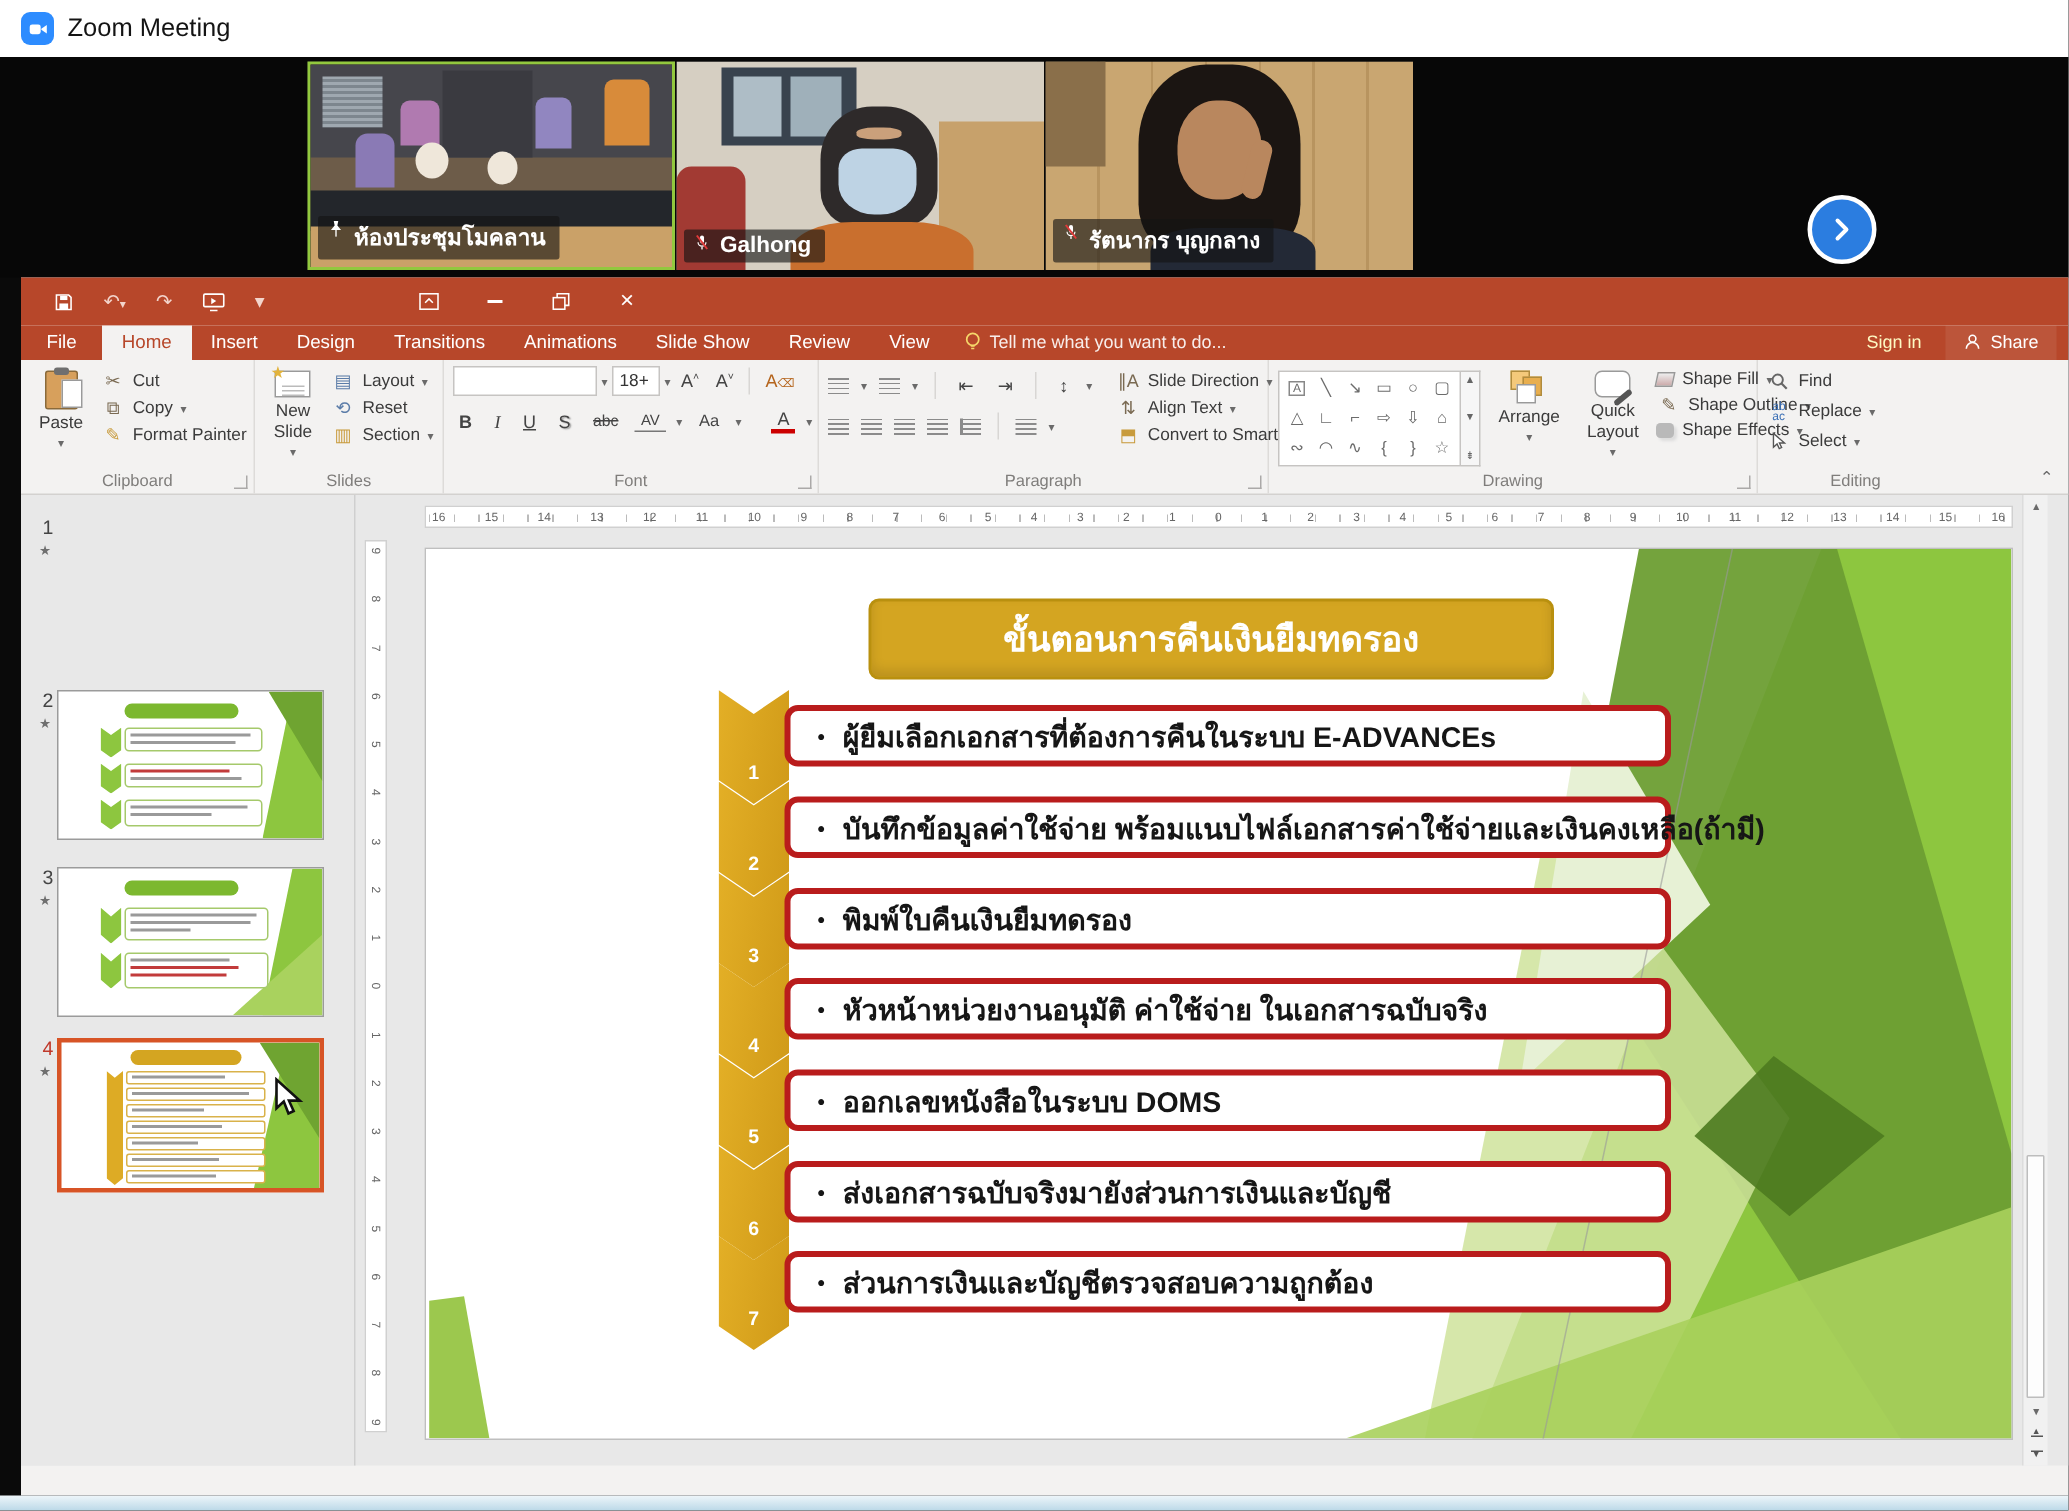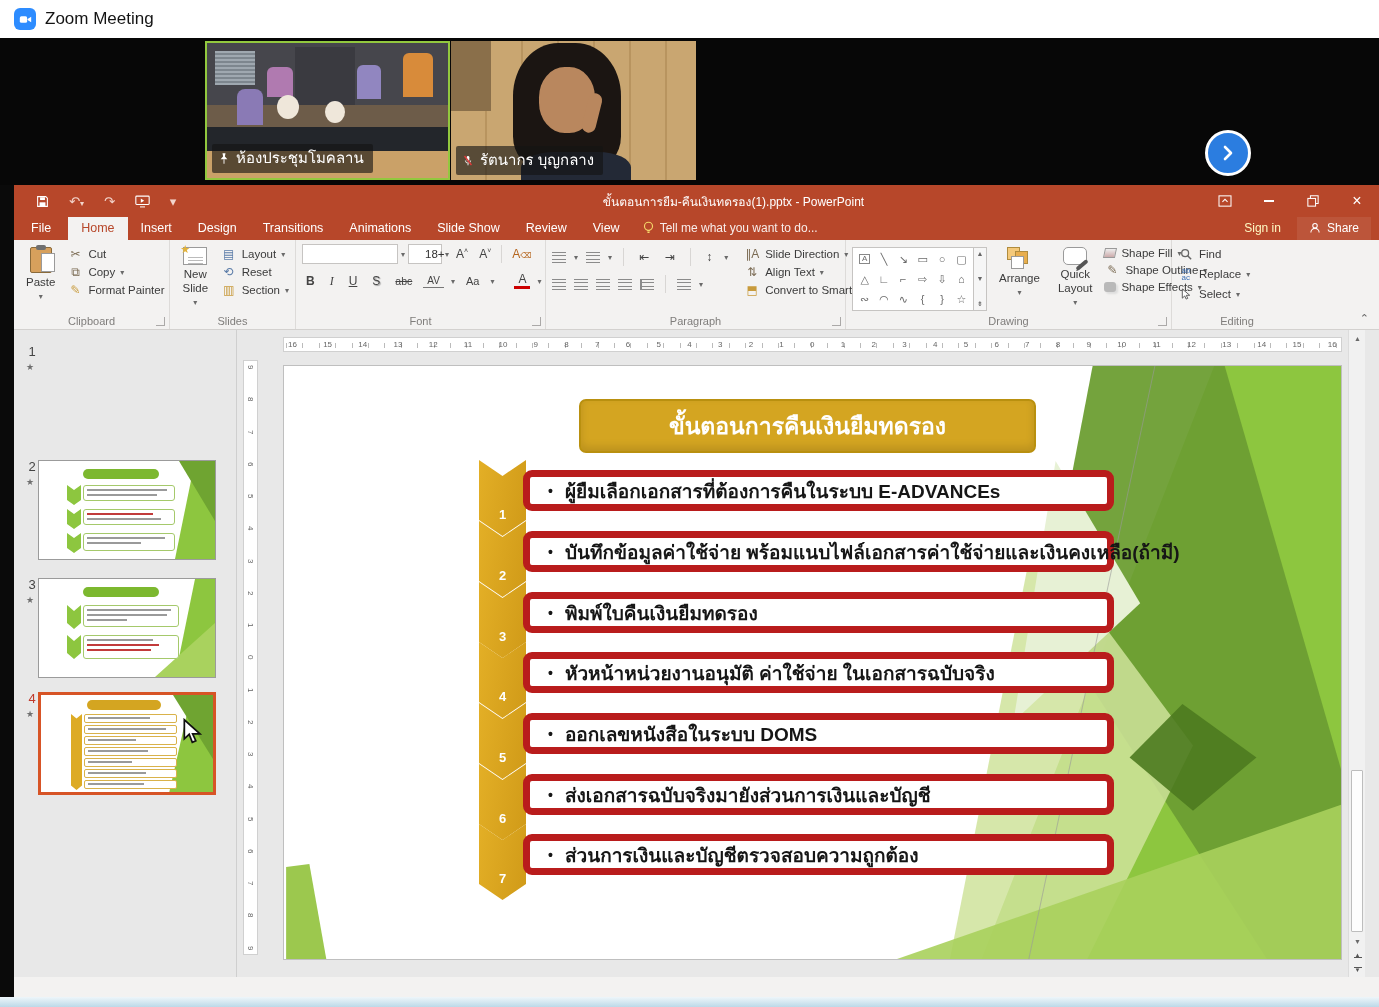--- a/index.html
+++ b/index.html
@@ -9,21 +9,21 @@
   svg { display:block; }
 
   
   .zoom-titlebar { left:0; top:0; width:1379px; height:38px; background:#fff; display:flex; align-items:center; padding-left:14px; gap:9px; }
   .zoom-logo { width:22px; height:22px; border-radius:6px; background:#2D8CFF; display:flex; align-items:center; justify-content:center; }
   .zoom-title { font-size:17px; color:#141414; }
   .video-strip { left:0; top:38px; width:1379px; height:147px; background:#070707; display:flex; padding-left:205px; }
   .vtile { position:relative; width:245px; height:139px; margin-top:3px; margin-right:1px; background:#202020; overflow:hidden; flex:none; }
   .vtile.active { border:2px solid #92c83e; }
   .vtile i { position:absolute; display:block; }
-  .vlabel { position:absolute; left:5px; bottom:5px; display:flex; align-items:center; gap:6px; background:rgba(20,20,20,.62); padding:2px 9px 3px 6px; border-radius:2px; z-index:5; }
+  .vlabel { position:absolute; left:5px; bottom:5px; display:flex; gap:6px; background:rgba(20,20,20,.62); padding:2px 9px 3px 6px; border-radius:2px; z-index:5;font-weight:bold; }
   .vlabel span { color:#fff; font-size:15px; white-space:nowrap; }
   .next-btn { left:1205px; top:92px; width:46px; height:46px; border-radius:50%; background:#2b7de0; border:3px solid #fff; display:flex; align-items:center; justify-content:center; cursor:pointer; }
 
   
   .ppt { left:14px; top:185px; width:1365px; height:812px; background:#f3f2f1; }
   .ppt-titlebar { left:0; top:0; width:1365px; height:32px; background:#B7472A; display:flex; align-items:center; color:#fff; }
   .qat { display:flex; align-items:center; gap:20px; padding-left:22px; width:250px; }
   .qat .g { font-size:13px; color:#f3d5cc; }
   .ppt-doc-title { flex:1; text-align:center; font-size:12px; color:#fff; }
   .win-controls { display:flex; align-items:center; height:32px; }
@@ -42,21 +42,21 @@
   .rgroup { position:relative; border-right:1px solid #dddbd9; padding:4px 6px 18px; display:flex; gap:6px; }
   .rgroup .glabel { position:absolute; bottom:2px; left:0; right:0; text-align:center; font-size:11px; color:#7f7d7b; }
   .launcher { position:absolute; bottom:3px; right:4px; width:9px; height:9px; border-left:1px solid #9a9896; border-top:1px solid #9a9896; transform:rotate(180deg); opacity:.8; }
   .bigbtn { display:flex; flex-direction:column; align-items:center; justify-content:flex-start; gap:3px; font-size:11.5px; color:#3b3b3b; padding:3px 6px; text-align:center; line-height:1.15; }
   .smallrows { display:flex; flex-direction:column; justify-content:flex-start; gap:4px; padding-top:3px; }
   .srow { display:flex; align-items:center; gap:5px; font-size:11.5px; color:#3b3b3b; white-space:nowrap; }
   .caret { font-size:8px; color:#6a6a6a; }
   .ic { width:16px; height:14px; display:inline-flex; align-items:center; justify-content:center; font-size:12px; color:#7a6a52; }
   .ic-lines { width:14px; height:11px; background:repeating-linear-gradient(#8b8b8b 0 1px,transparent 1px 3.3px); }
   .fontrow { display:flex; align-items:center; gap:3px; }
-  .combo { background:#fff; border:1px solid #c6c4c2; height:20px; display:flex; align-items:center; font-size:11.5px; padding:0 16px; color:#333; }
+  .combo { background:#fff; border:1px solid #c6c4c2; height:20px; display:flex; align-items:center; font-size:11.5px; padding:0 4px; color:#333; }
   .fbtn { font-size:12px; color:#444; padding:1px 4px; }
   .vsep { width:1px; height:18px; background:#d8d6d4; margin:0 3px; }
   .gallery { width:122px; height:64px; background:#fff; border:1px solid #c6c4c2; display:grid; grid-template-columns:repeat(6,1fr); align-items:center; justify-items:center; padding:1px 2px; }
   .shape-cell { font-size:11px; color:#6b6b6b; line-height:1; }
   .cell-a { border:1px solid #888; font-size:8px; padding:0 2px; }
   .gal-scroll { width:13px; height:64px; border:1px solid #c6c4c2; border-left:none; background:#f6f6f6; display:flex; flex-direction:column; align-items:center; justify-content:space-between; font-size:7px; color:#666; padding:2px 0; }
   .collapse-ribbon { position:absolute; right:10px; bottom:4px; font-size:11px; color:#666; }
 
   
   .workarea { left:0; top:145px; width:1365px; height:647px; background:#e8e8e8; }
@@ -74,21 +74,21 @@
     display:flex; flex-direction:column; justify-content:space-between; align-items:center; padding:4px 0; font-size:8px; color:#666; }
   .v-ruler span { writing-mode:vertical-rl; }
 
   
   .canvas { left:269px; top:35px; width:1059px; height:595px; background:#fff; border:1px solid #bfbfbf; overflow:hidden; }
   .deco { position:absolute; inset:0; }
   .slide-title { position:absolute; left:295px; top:33px; width:457px; height:54px; background:#d4a521; border:2px solid #b9900f; border-radius:7px; display:flex; align-items:center; justify-content:center; color:#fff; font-size:23px; font-weight:bold; box-shadow:inset 0 -4px 8px rgba(0,0,0,.12); }
   .step { position:absolute; left:195px; width:635px; height:41px; }
   .chev { position:absolute; left:0; top:-10px; width:47px; height:76px; background:linear-gradient(100deg,#e3af26,#d09a18); clip-path:polygon(0 0,50% 21%,100% 0,100% 79%,50% 100%,0 79%); display:flex; align-items:flex-end; justify-content:center; }
   .chev b { color:#fff; font-size:13px; font-weight:bold; margin-bottom:14px; }
-  .sbox { position:absolute; left:44px; right:0; top:0; height:41px; background:#fff; border:7px solid #b91c1c; border-radius:9px; display:flex; align-items:center; padding-left:18px; font-size:19px; font-weight:bold; color:#161616; white-space:nowrap; }
+  .sbox { position:absolute; left:44px; right:0; top:0; height:41px; background:#fff; border:4px solid #b91c1c; border-radius:9px; display:flex; align-items:center; padding-left:18px; font-size:19px; font-weight:bold; color:#161616; white-space:nowrap; }
   .sbox::before { content:"•"; font-size:14px; margin-right:12px; color:#161616; }
 
   
   .scrollbar { left:1334px; top:0; width:17px; height:647px; background:#f1f1f1; border-left:1px solid #dcdcdc; }
   .sb-arrow { position:absolute; left:0; width:17px; height:15px; display:flex; align-items:center; justify-content:center; font-size:7px; color:#6a6a6a; }
   .sb-thumb { position:absolute; left:2px; width:12px; background:#fdfdfd; border:1px solid #bdbdbd; border-radius:1px; }
   .sb-nav { position:absolute; left:0; width:17px; height:13px; display:flex; flex-direction:column; align-items:center; justify-content:center; font-size:6px; line-height:.8; color:#555; }
 
   .zoom-bottombar { left:0; top:997px; width:1379px; height:10px; background:linear-gradient(#eef6fa,#bcd9e8); }
 </style>
@@ -125,20 +125,43 @@
           <svg width="12" height="13" viewBox="0 0 16 16">
             <path d="M6 1h4l-.8 4.2L12.5 9h-9l3.3-3.8z" fill="#fff"></path>
             <rect x="7.4" y="9" width="1.2" height="6" fill="#fff"></rect>
           </svg>
         </span>
       <span>ห้องประชุมโมคลาน</span>
     </div>
   </div>
 
 
+  <div class="vtile">
+    <i style="inset:0;background:#d6cfc2;"></i>
+    <i style="left:30px;top:4px;width:90px;height:52px;background:#39434e;"></i>
+    <i style="left:38px;top:10px;width:32px;height:40px;background:#aebdc6;"></i>
+    <i style="left:76px;top:10px;width:34px;height:40px;background:#9fb0ba;"></i>
+    <i style="right:0;top:40px;width:70px;height:100px;background:#c7a härm16b;background:#c7a16b;"></i>
+    <i style="left:0;top:70px;width:46px;height:70px;background:#a23a33;border-radius:10px 10px 0 0;"></i>
+    <i style="left:96px;top:30px;width:78px;height:80px;background:#2e2а2a;background:#2e2a2a;border-radius:44% 44% 30% 30%;"></i>
+    <i style="left:108px;top:58px;width:52px;height:44px;background:#bed3e4;border-radius:30% 30% 46% 46%;"></i>
+    <i style="left:76px;bottom:-26px;width:122px;height:58px;background:#c96f2e;border-radius:34% 34% 0 0;"></i>
+    <i style="left:120px;top:44px;width:30px;height:8px;background:#caa07b;border-radius:40%;"></i>
+    <div class="vlabel">
+      <span>
+          <svg width="12" height="13" viewBox="0 0 16 16">
+            <rect x="6.2" y="2" width="3.6" height="7" rx="1.8" fill="#fff"></rect>
+            <path d="M4.5 8a3.5 3.5 0 0 0 7 0" stroke="#fff" stroke-width="1.1" fill="none"></path>
+            <rect x="7.4" y="12" width="1.2" height="2.4" fill="#fff"></rect>
+            <line x1="3.4" y1="2" x2="12.6" y2="14" stroke="#e03a3a" stroke-width="1.8"></line>
+          </svg>
+        </span>
+      <span>Galhong</span>
+    </div>
+  </div>
 
   <div class="vtile">
     <i style="inset:0;background:repeating-linear-gradient(90deg,#c9a671 0 34px,#b8945f 34px 36px);"></i>
     <i style="left:0;top:0;width:40px;height:70px;background:#8a6f4a;"></i>
     <i style="left:62px;top:2px;width:108px;height:126px;background:#1b1512;border-radius:42% 42% 26% 26%;"></i>
     <i style="left:88px;top:26px;width:56px;height:66px;background:#b9875e;border-radius:46%;"></i>
     <i style="left:70px;bottom:-24px;width:110px;height:52px;background:#232936;border-radius:30% 30% 0 0;"></i>
     <i style="left:134px;top:52px;width:14px;height:40px;background:#b9875e;border-radius:8px;transform:rotate(14deg);"></i>
     <div class="vlabel">
       <span>
@@ -175,21 +198,20 @@
       <span class="g">↷</span>
       <span>
           <svg width="15" height="13" viewBox="0 0 18 15">
             <rect x="1" y="1" width="16" height="10" rx="1" fill="none" stroke="#fff" stroke-width="1.3"></rect>
             <path d="M7 4l4 2.5L7 9z" fill="#fff"></path>
             <path d="M6 14h6" stroke="#fff" stroke-width="1.2"></path>
           </svg>
         </span>
       <span class="g caret">▾</span>
     </div>
-    <div class="ppt-doc-title">ขั้นตอนการยืม-คืนเงินทดรอง(1).pptx - PowerPoint</div>
     <div class="win-controls">
       <span class="win-btn">
           <svg width="14" height="12" viewBox="0 0 16 14">
             <rect x="1" y="1" width="14" height="12" fill="none" stroke="#fff" stroke-width="1.2"></rect>
             <path d="M5 8l3-3 3 3" stroke="#fff" stroke-width="1.2" fill="none"></path>
           </svg>
         </span>
       <span class="win-btn">
           <span style="width:10px;height:1.4px;background:#fff;display:block;"></span>
         </span>

